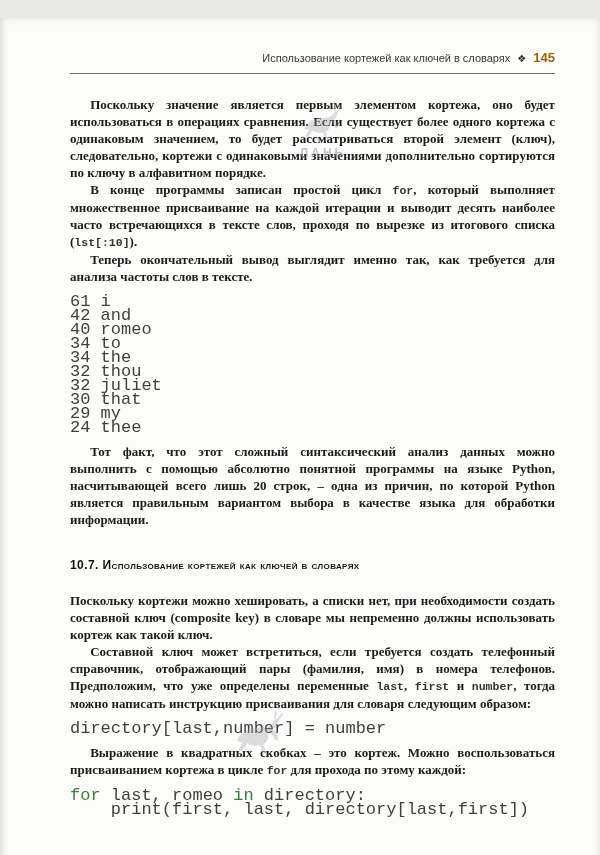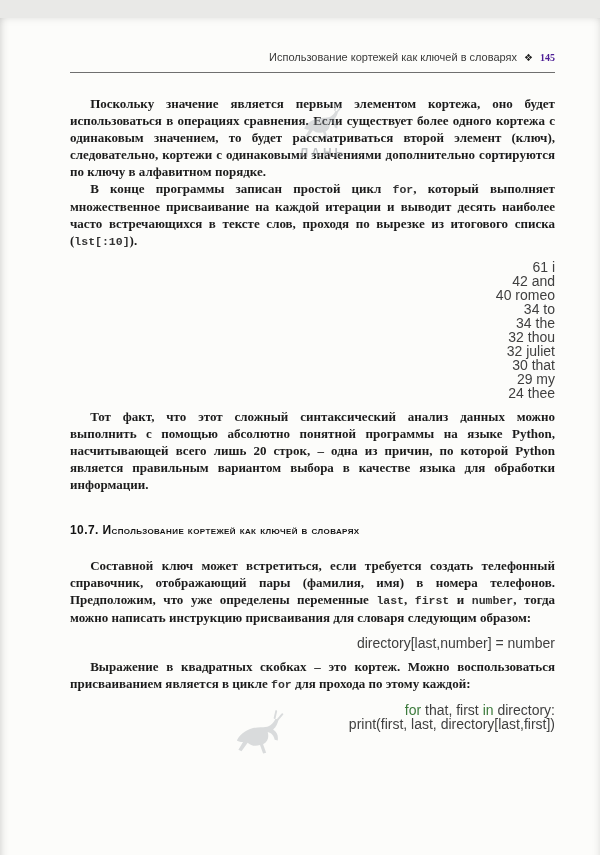--- a/index.html
+++ b/index.html
@@ -14,30 +14,30 @@
     padding:32px 45px 0 70px;
     font-family:"Liberation Serif", serif;
     color:#1c1c1c;
   }
   .running-head{
     display:flex;justify-content:flex-end;align-items:baseline;gap:7px;
     font-family:"Liberation Sans", sans-serif;
     font-size:11px;color:#3a3a3a;line-height:15px;
   }
   .running-head .diamond{font-family:"DejaVu Sans", sans-serif;font-size:10px;color:#222;}
-  .running-head .pagenum{font-weight:bold;font-size:10px;color:#4c1d95;font-family:Liberation Serif, serif;}
+  .running-head .pagenum{font-weight:bold;font-size:13px;color:#a16207;}
   .head-rule{border:0;border-top:1px solid #6f6f6f;margin:7px 0 0 0;height:0;}
   .content{padding-top:22px;font-size:13px;line-height:17px;text-align:justify;}
   .content p{margin:0;font-weight:bold;}
   .content p.indent{text-indent:1.55em;}
   .mono{font-family:"Liberation Mono","DejaVu Sans Mono",monospace;font-size:11.5px;color:#333;}
   pre.codeblock{
-    font-family:Liberation Sans, sans-serif;
-    font-size:14px;line-height:14px;color:#3f3f3f;
-    margin:10px 0 8px 0;white-space:pre;text-align:right;
+    font-family:Liberation Mono, monospace;
+    font-size:17px;line-height:14px;color:#3f3f3f;
+    margin:10px 0 8px 0;white-space:pre;text-align:left;
   }
   pre.codeblock .kw{color:#3c7a3c;}
   h2.section-heading{
     font-family:"Liberation Sans", sans-serif;
     font-variant:small-caps;
     font-weight:bold;
     font-size:12px;line-height:26px;
     letter-spacing:.4px;
     color:#141414;
     margin:24px 0 14px 0;
@@ -73,44 +73,46 @@
     <span class="pagenum">145</span>
   </header>
   <hr class="head-rule">
 
   <main class="content">
 
     <p class="indent">Поскольку значение является первым элементом кортежа, оно будет использоваться в операциях сравнения. Если существует более одного кортежа с одинаковым значением, то будет рассматриваться второй элемент (ключ), следовательно, кортежи с одинаковыми значениями дополнительно сортируются по ключу в алфавитном порядке.</p>
 
     <p class="indent"><span>В конце программы записан простой цикл </span><span class="mono">for</span><span>, который выполняет множественное присваивание на каждой итерации и выводит десять наиболее часто встречающихся в тексте слов, проходя по вырезке из итогового списка (</span><span class="mono">lst[:10]</span><span>).</span></p>
 
+    <p class="indent">Теперь окончательный вывод выглядит именно так, как требуется для анализа частоты слов в тексте.</p>
 
     <pre class="codeblock">61 i
 42 and
 40 romeo
 34 to
 34 the
 32 thou
 32 juliet
 30 that
 29 my
 24 thee</pre>
 
     <p class="indent">Тот факт, что этот сложный синтаксический анализ данных можно выполнить с помощью абсолютно понятной программы на языке Python, насчитывающей всего лишь 20 строк, – одна из причин, по которой Python является правильным вариантом выбора в качестве языка для обработки информации.</p>
 
     <h2 class="section-heading">10.7. Использование кортежей как ключей в словарях</h2>
 
+    <p>Поскольку кортежи можно хешировать, а списки нет, при необходимости создать составной ключ (composite key) в словаре мы непременно должны использовать кортеж как такой ключ.</p>
 
     <p class="indent"><span>Составной ключ может встретиться, если требуется создать телефонный справочник, отображающий пары (фамилия, имя) в номера телефонов. Предположим, что уже определены переменные </span><span class="mono">last</span><span>, </span><span class="mono">first</span><span> и </span><span class="mono">number</span><span>, тогда можно написать инструкцию присваивания для словаря следующим образом:</span></p>
 
     <pre class="codeblock">directory[last,number] = number</pre>
 
-    <p class="indent"><span>Выражение в квадратных скобках – это кортеж. Можно воспользоваться присваиванием является в цикле </span><span class="mono">for</span><span> для прохода по этому каждой:</span></p>
+    <p class="indent"><span>Выражение в квадратных скобках – это кортеж. Можно воспользоваться присваиванием кортежа в цикле </span><span class="mono">for</span><span> для прохода по этому каждой:</span></p>
 
-    <pre class="codeblock"><span class="kw">for</span><span> that, first </span><span class="kw">in</span><span> directory:</span><br><span>    print(first, last, directory[last,first])</span></pre>
+    <pre class="codeblock"><span class="kw">for</span><span> last, romeo </span><span class="kw">in</span><span> directory:</span><br><span>    print(first, last, directory[last,first])</span></pre>
 
   </main>
 
   <div class="watermark wm1">
     <svg class="deer" width="52" height="44" viewBox="0 0 80 70" aria-hidden="true">
       <path d="M10,42 C16,30 30,24 44,25 C52,25 57,21 60,14 L64,15 C63,20 61,25 57,28 C62,31 64,36 63,42 L59,41 C58,36 55,32 50,31 C52,38 50,44 44,47 L48,58 L44,59 L40,48 C34,50 28,49 24,45 L16,56 L12,54 L18,44 C14,44 11,43 10,42 Z" fill="#9aa0a6"></path>
       <path d="M59,13 L61,4 M63,15 L69,8" stroke="#9aa0a6" stroke-width="2.5" fill="none" stroke-linecap="round"></path>
     </svg>
     <div class="wm-label">ЛАНЬ</div>
   </div>

